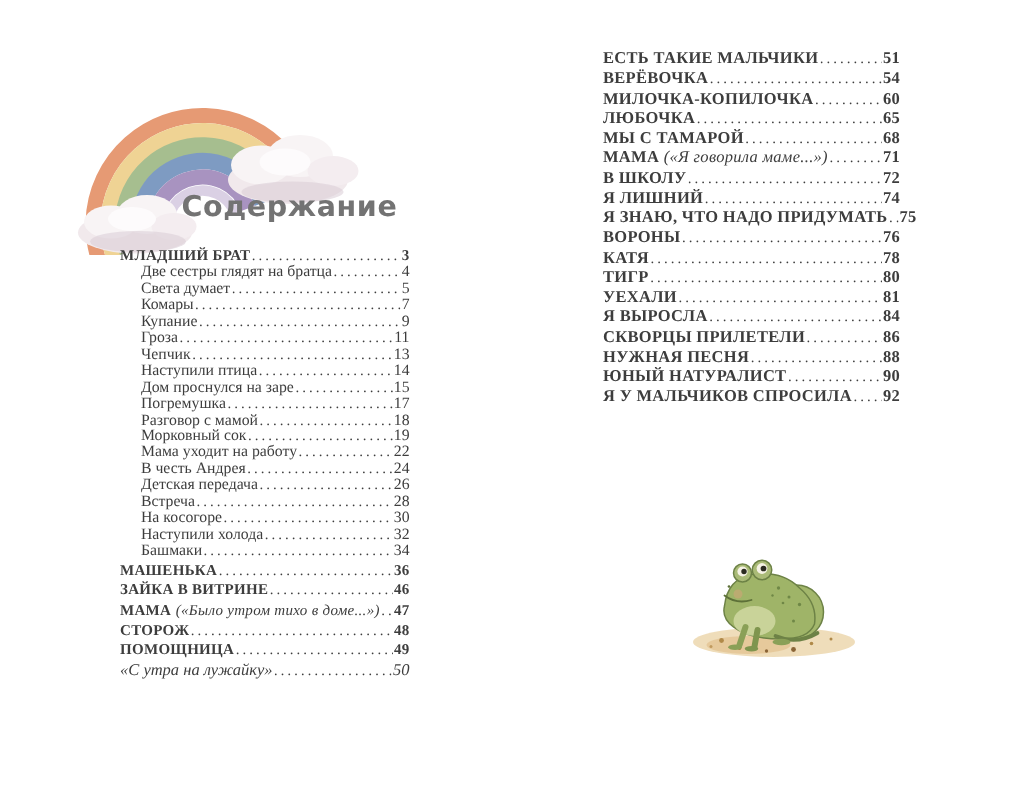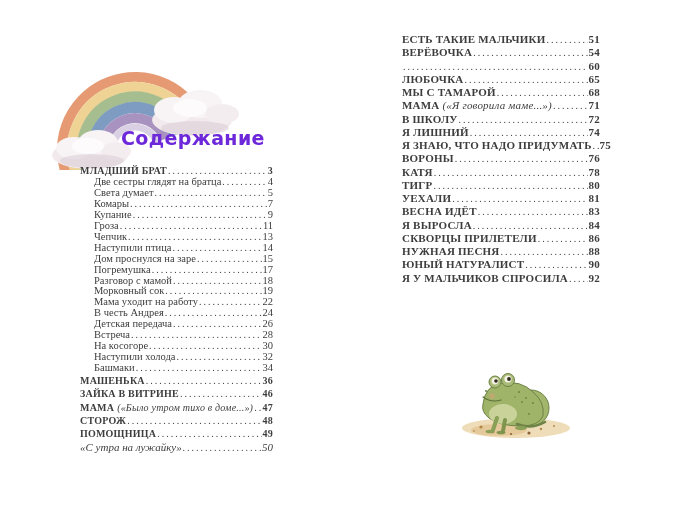--- a/index.html
+++ b/index.html
@@ -11,21 +11,21 @@
 
   
   .rainbow-wrap{position:absolute;left:50px;top:38px;width:192px;height:132px;}
   .frog-wrap{position:absolute;left:459px;top:370px;width:118px;height:70px;}
   .rainbow-wrap svg,.frog-wrap svg{width:100%;height:100%;display:block;}
 
   
   .contents-title{
     position:absolute;left:121px;top:127px;width:130px;
     font-family:"DejaVu Sans", sans-serif;font-weight:bold;
-    font-size:19px;letter-spacing:0.4px;color:#6d28d9;
+    font-size:19px;letter-spacing:0.4px;color:#737373;
   }
 
   
   .toc{position:absolute;display:flex;flex-direction:column;}
   .toc-left{left:80px;top:164px;width:193px;}
   .toc-right{left:402px;top:33px;width:198px;text-align:right;}
 
   .row{display:flex;align-items:baseline;white-space:nowrap;}
   .toc-left .row.sub{line-height:10.9px;font-size:10.5px;padding-left:14px;font-weight:normal;}
   .toc-left .row.main{line-height:13.4px;font-size:10px;font-weight:bold;letter-spacing:0.2px;}
@@ -266,20 +266,21 @@
   </div>
 
   <div class="row main">
     <span class="label">ВЕРЁВОЧКА</span>
 
     <span class="leader"></span>
     <span class="page">54</span>
   </div>
 
   <div class="row main">
+    <span class="label">МИЛОЧКА-КОПИЛОЧКА</span>
 
     <span class="leader"></span>
     <span class="page">60</span>
   </div>
 
   <div class="row main">
     <span class="label">ЛЮБОЧКА</span>
 
     <span class="leader"></span>
     <span class="page">65</span>
@@ -341,26 +342,20 @@
     <span class="page">80</span>
   </div>
 
   <div class="row main">
     <span class="label">УЕХАЛИ</span>
 
     <span class="leader"></span>
     <span class="page">81</span>
   </div>
 
-  <div class="row main">
-    <span class="label">ВЕСНА ИДЁТ</span>
-
-    <span class="leader"></span>
-    <span class="page">83</span>
-  </div>
 
   <div class="row main">
     <span class="label">Я ВЫРОСЛА</span>
 
     <span class="leader"></span>
     <span class="page">84</span>
   </div>
 
   <div class="row main">
     <span class="label">СКВОРЦЫ ПРИЛЕТЕЛИ</span>

